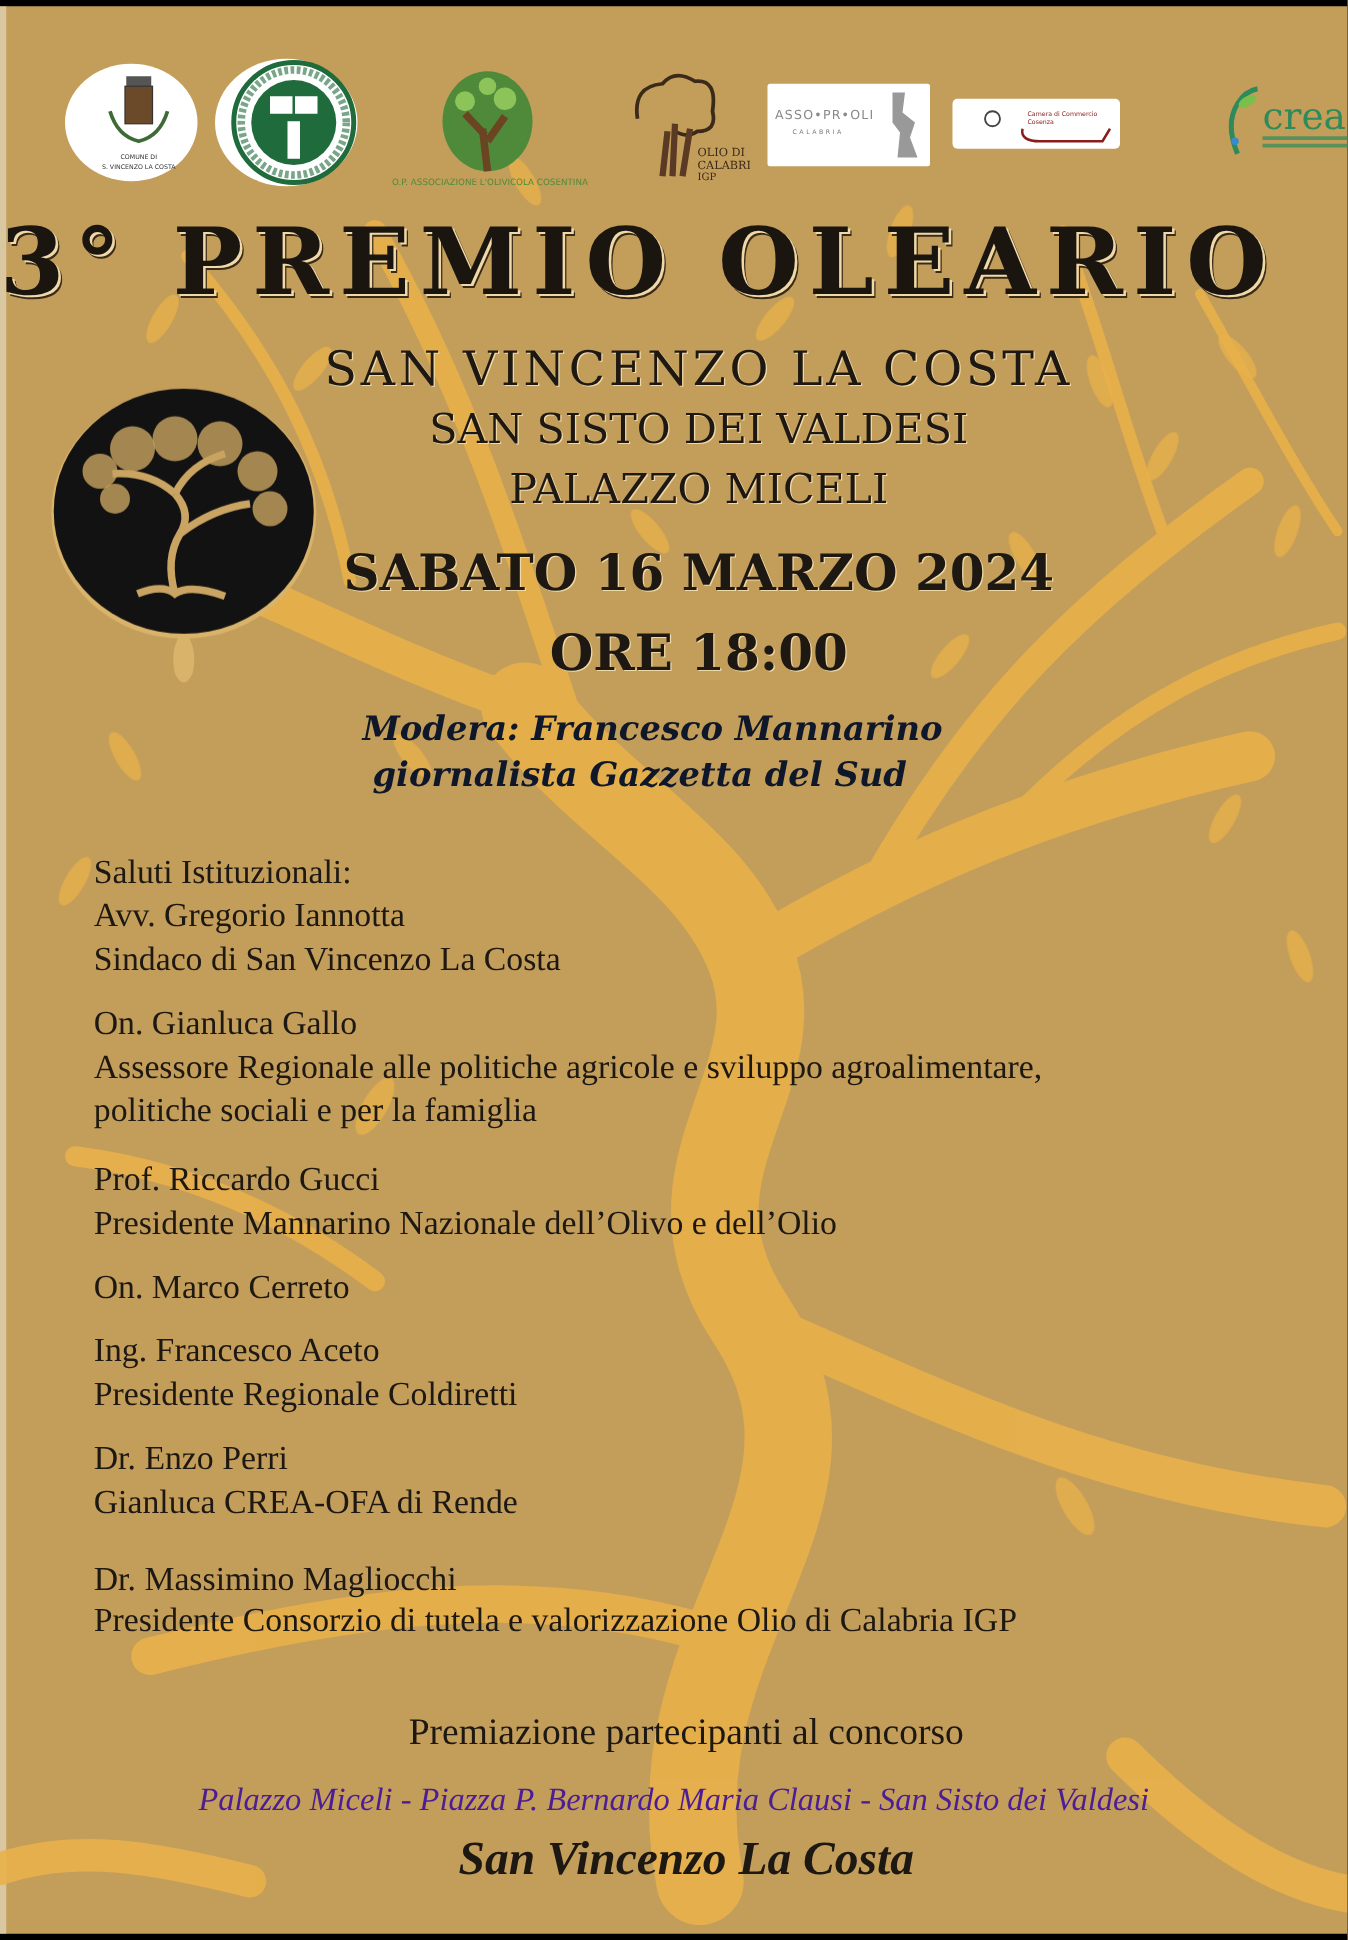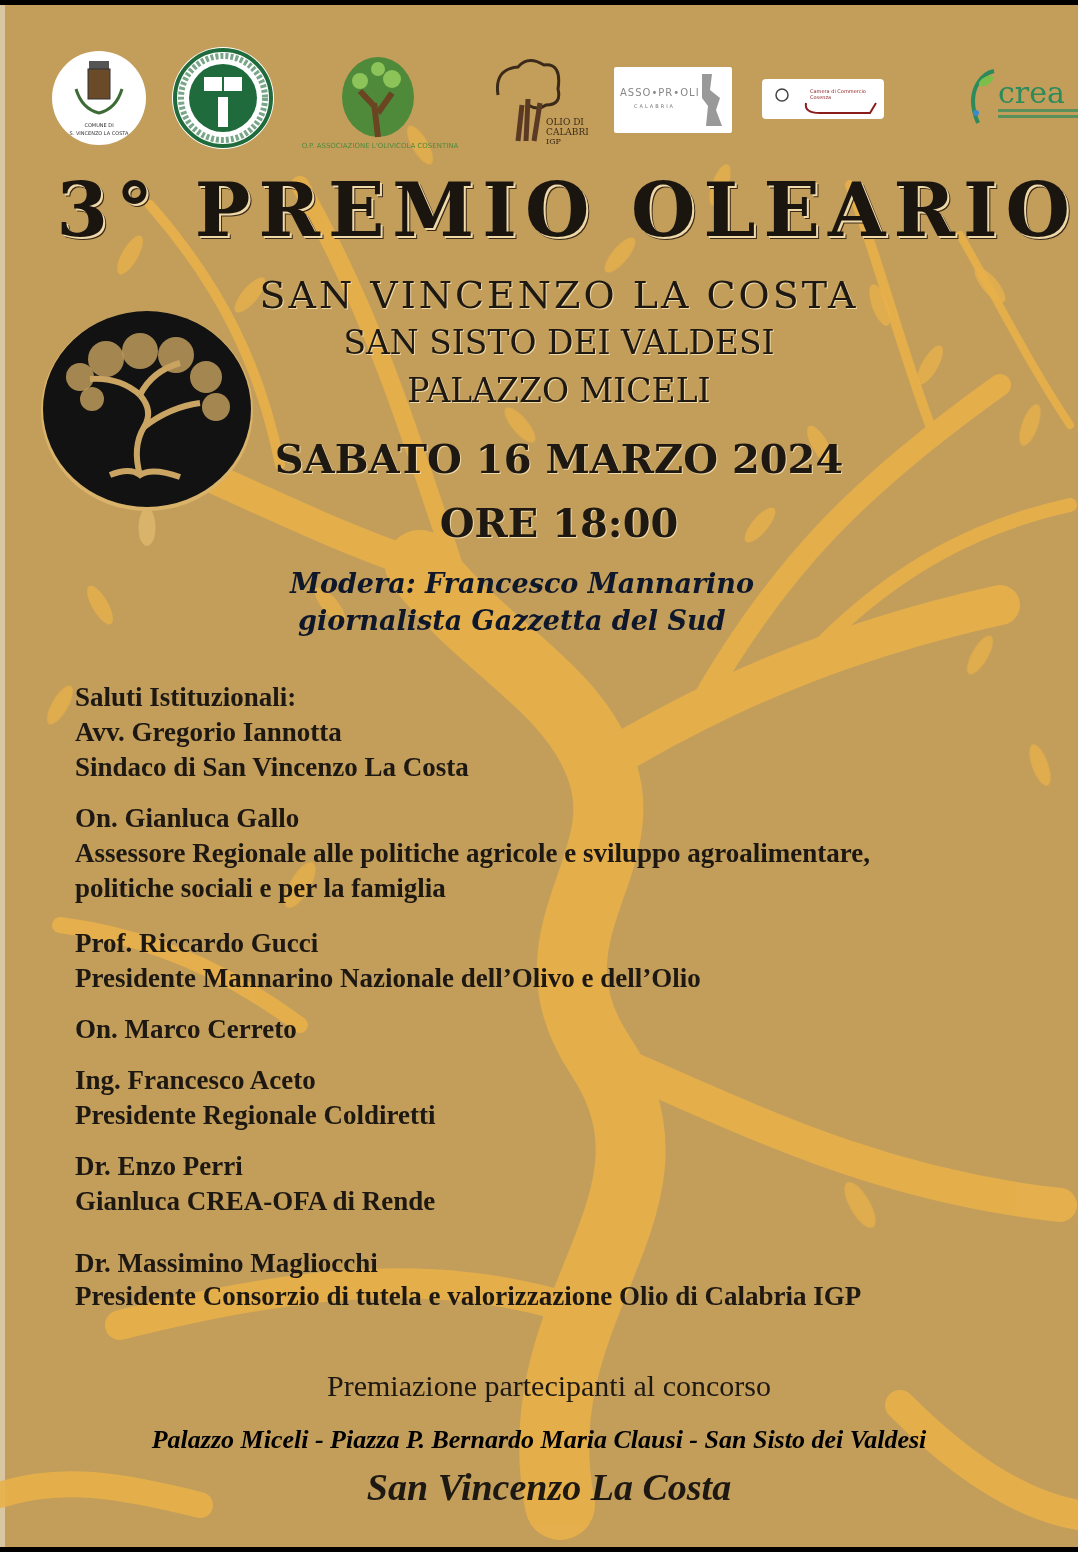--- a/index.html
+++ b/index.html
@@ -1,35 +1,35 @@
 <!DOCTYPE html>
 <html><head>
 <meta charset="utf-8">
 <style>
   html, body { margin:0; padding:0; }
   body { width:1078px; height:1552px; background:#000; position:relative; overflow:hidden; font-family:"DejaVu Serif", serif; }
   .poster { position:absolute; left:0; top:5px; width:1078px; height:1542px; background:#c39e5b; overflow:hidden; }
   .edge { position:absolute; left:0; top:0; width:5px; height:100%; background:#d9c7a2; }
   .bg-art { position:absolute; left:0; top:0; width:100%; height:100%; }
   .logos { position:absolute; top:40px; left:0; width:100%; height:110px; }
-  .logo { position:absolute; }
+  .logo { position:absolute;padding-left:12px; }
   .logo-circle { border-radius:50%; }
-  .title { position:absolute; top:162px; left:0; width:100%; text-align:right; font-family:"DejaVu Serif", serif; font-weight:bold; font-size:74px; letter-spacing:8px; color:#1b1510; text-shadow:2px 2px 0 #f0d9a8, 3px 3px 0 #3a2a18; }
+  .title { position:absolute; top:162px; left:0; width:100%; text-align:left; font-family:"DejaVu Serif", serif; font-weight:bold; font-size:74px; letter-spacing:8px; color:#1b1510; text-shadow:2px 2px 0 #f0d9a8, 3px 3px 0 #3a2a18; }
   .sub { position:absolute; left:0; width:100%; text-align:center; color:#1e1812; font-family:"DejaVu Serif", serif; text-shadow:1px 1px 0 #f0d9a8; }
   .sub1 { top:268px; font-size:38px; letter-spacing:3px; padding-left:20px; }
   .sub2 { top:318px; font-size:33px; letter-spacing:0px; padding-left:20px; }
   .sub3 { top:366px; font-size:33px; padding-left:20px; }
   .date { top:430px; font-size:40px; font-weight:bold; padding-left:20px; }
   .time { top:494px; font-size:40px; font-weight:bold; padding-left:20px; }
   .moderator { position:absolute; top:560px; left:290px; font-family:"DejaVu Serif", serif; font-style:italic; font-weight:bold; font-size:27px; color:#0f172a; line-height:37px; }
   .moderator .l2 { padding-left:8px; }
   .speakers { position:absolute; top:675px; left:75px; width:960px; font-family:"Liberation Serif", serif; font-size:27px; color:#1e1812; line-height:35px; }
-  .speaker { margin-bottom:16px;font-weight:bold; }
+  .speaker { margin-bottom:16px; }
   .awards { position:absolute; top:1364px; left:0; width:100%; text-align:center; font-family:"Liberation Serif", serif; font-size:30px; color:#1e1812; padding-left:10px; }
-  .venue { position:absolute; top:1420px; left:0; width:100%; text-align:center; font-family:"Liberation Serif", serif; font-style:italic; font-weight:bold; font-size:26px; color:#000000; }
+  .venue { position:absolute; top:1420px; left:0; width:100%; text-align:center; font-family:"Liberation Serif", serif; font-style:italic; font-weight:normal; font-size:26px; color:#4c1d95; }
   .town { position:absolute; top:1460px; left:0; width:100%; text-align:center; font-family:"Liberation Serif", serif; font-style:italic; font-weight:bold; font-size:38px; color:#1e1812; padding-left:10px; }
   .emblem { position:absolute; left:40px; top:302px; width:214px; height:250px; }
 </style>
 </head>
 <body>
 
 <div class="poster">
   <div class="edge"></div>
 
   <svg class="bg-art" viewBox="0 0 1078 1542" preserveAspectRatio="none">

